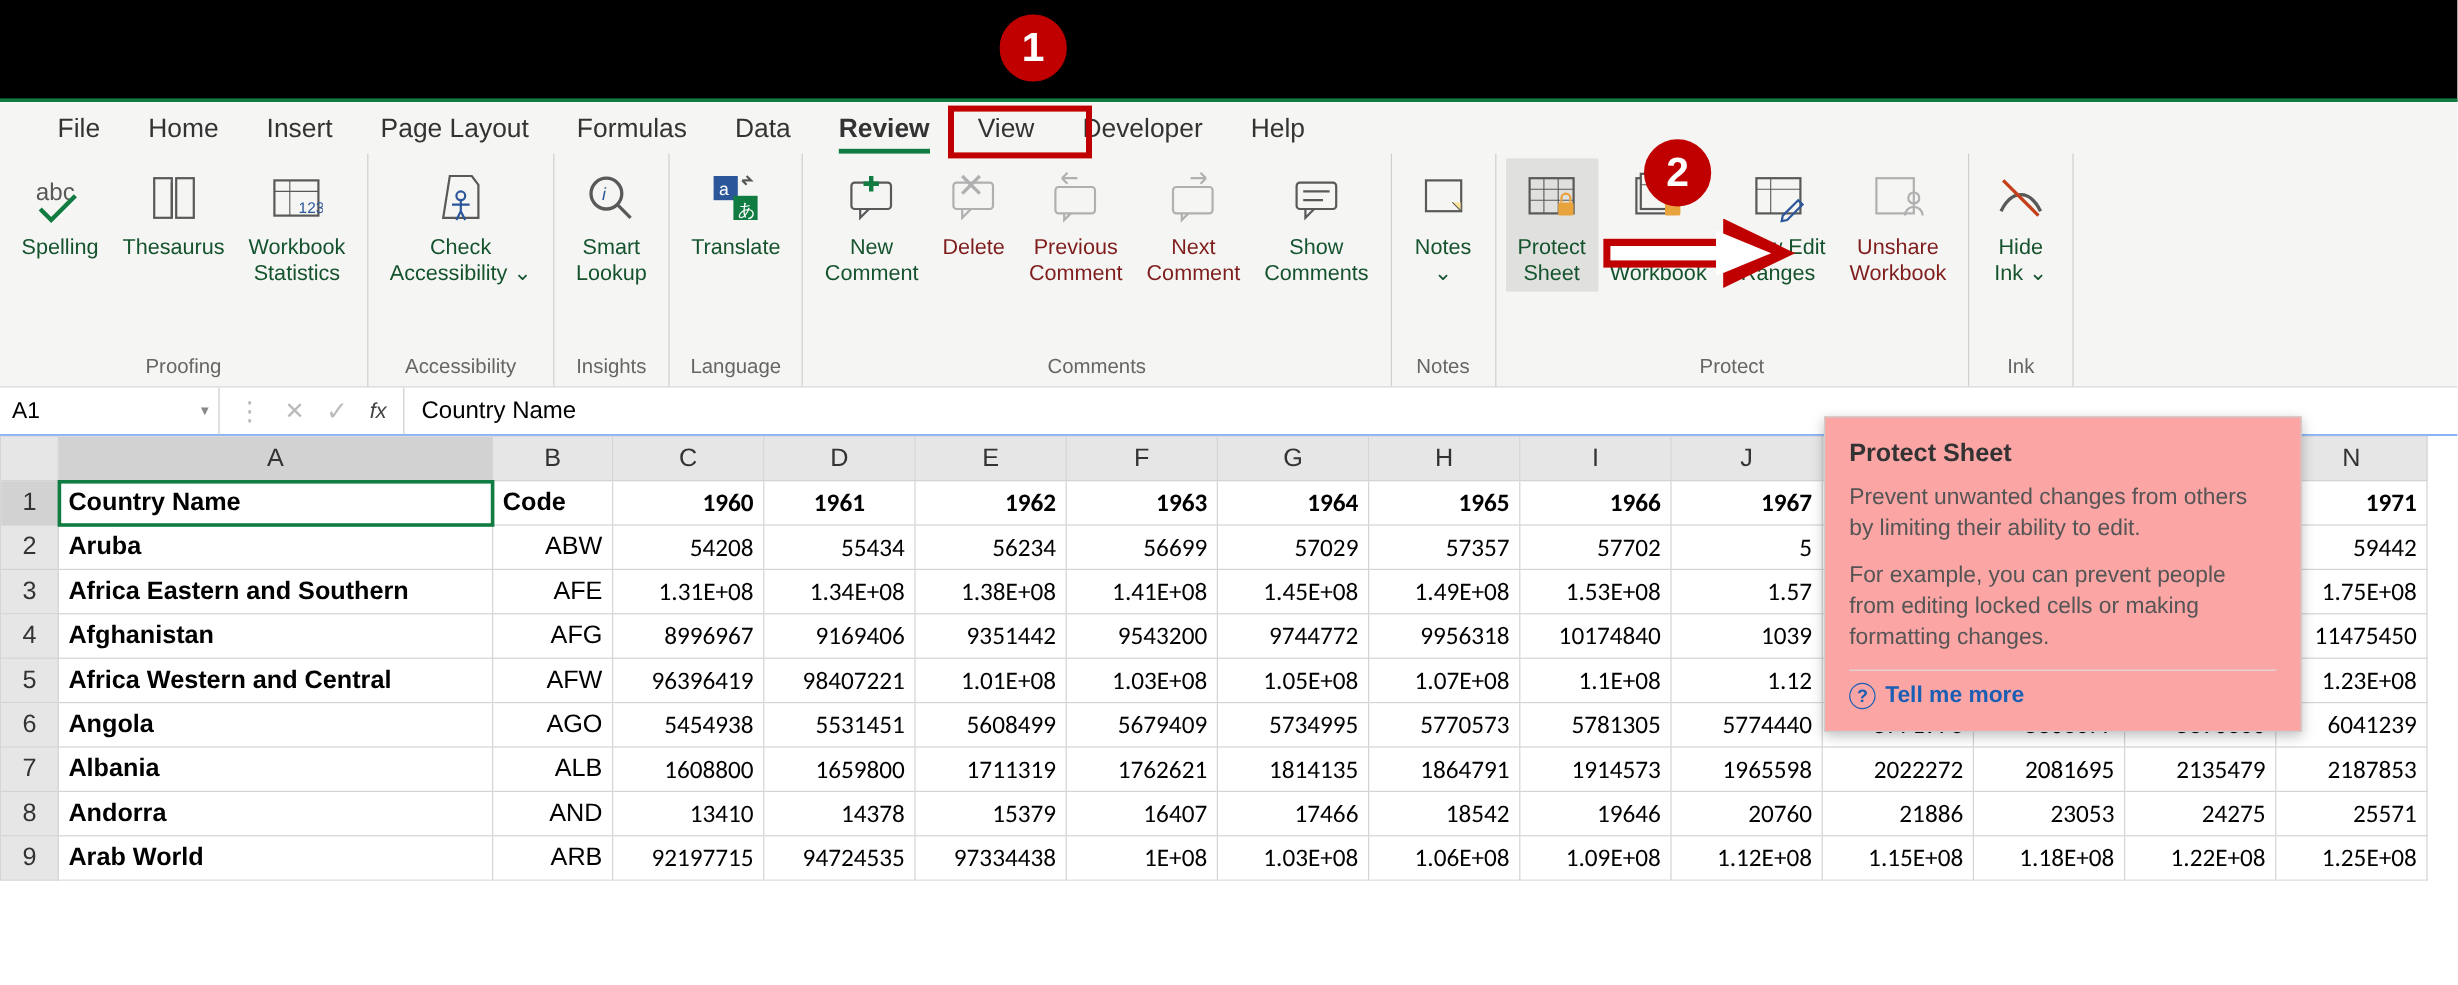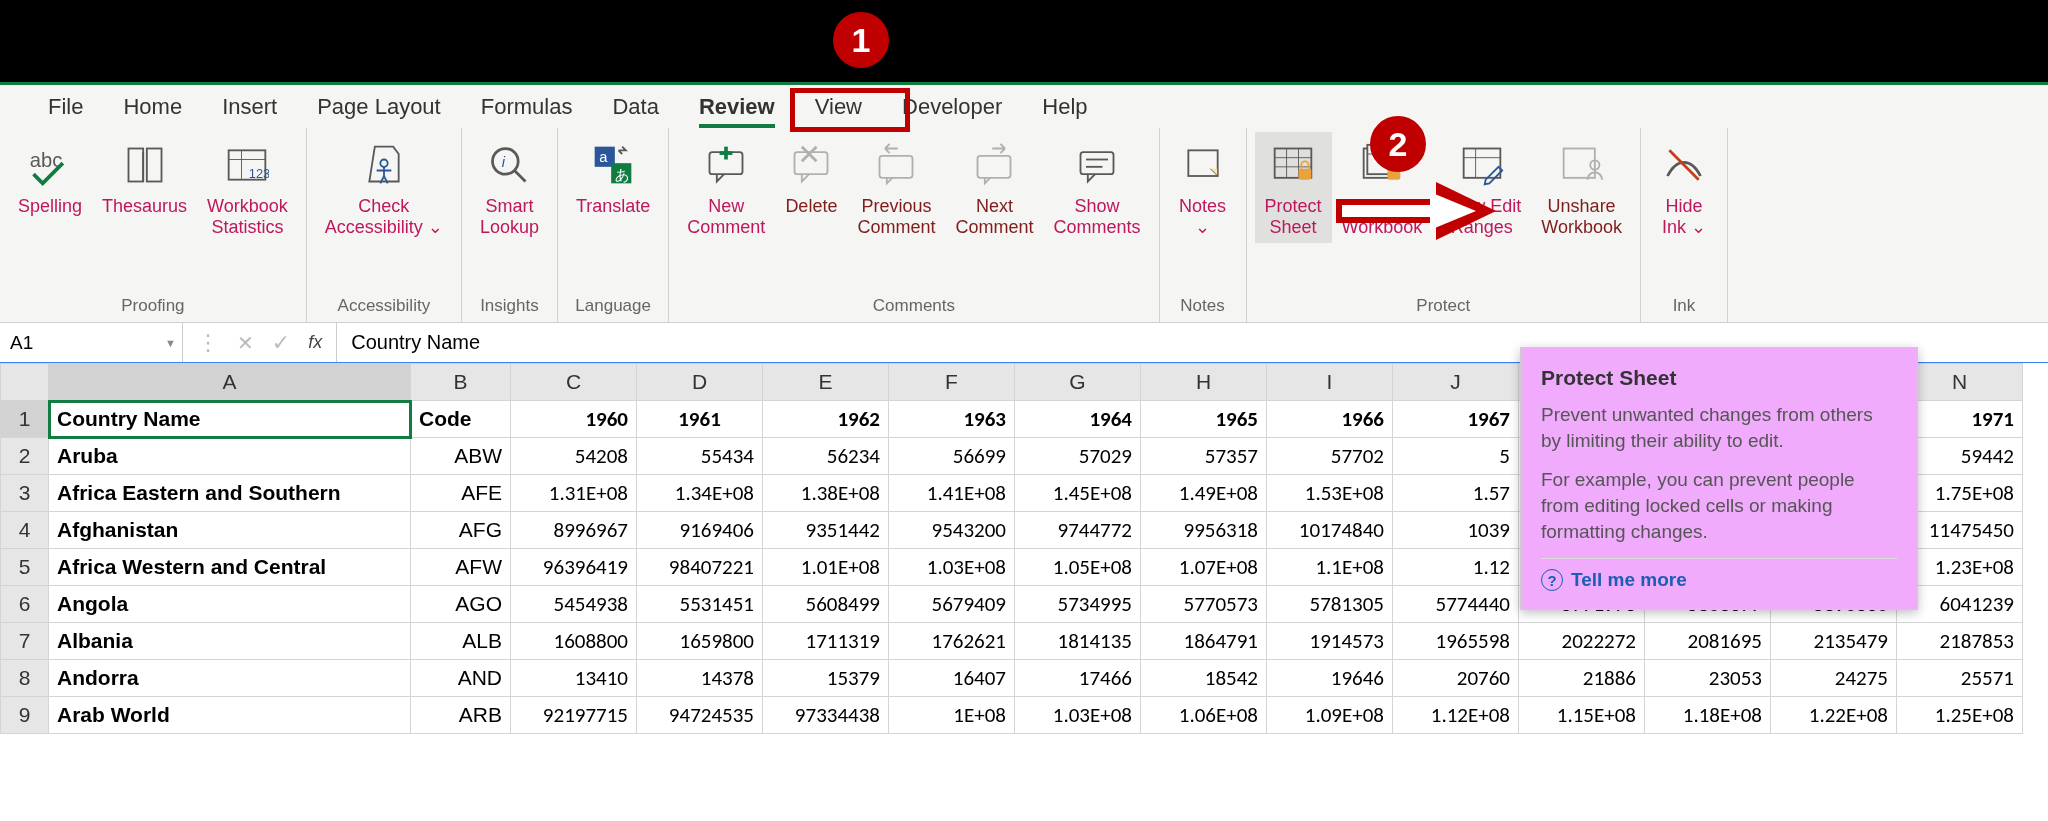--- a/index.html
+++ b/index.html
@@ -15,21 +15,21 @@
 .tab-item.active { font-weight: 600; }
 .tab-underline { position: absolute; bottom: 0; left: 20px; right: 20px; height: 4px; background: #107c41; }
 
 
 .ribbon { background: #f5f5f3; height: 195px; display: flex; border-bottom: 1px solid #d0d0d0; }
 .ribbon-group { display: flex; flex-direction: column; align-items: center; border-right: 1px solid #d0d0d0; padding: 4px 8px 0 8px; }
 .group-items { display: flex; flex: 1; align-items: flex-start; }
 .group-label { font-size: 17px; color: #666; padding: 6px 0 6px 0; text-align: center; width: 100%; }
 .ribbon-btn { display: flex; flex-direction: column; align-items: center; justify-content: flex-start; padding: 6px 10px; cursor: pointer; min-width: 70px; }
 .ribbon-btn .icon-box { height: 54px; display: flex; align-items: center; justify-content: center; width: 100%; }
-.ribbon-btn .label { font-size: 18px; color: #be185d; text-align: center; line-height: 1.15; margin-top: 4px; }
+.ribbon-btn .label { font-size: 18px; color: #14532d; text-align: center; line-height: 1.15; margin-top: 4px; }
 .ribbon-btn.disabled .label { color: #7f1d1d; }
 .ribbon-btn.highlighted { background: #e0e0de; }
 
 
 .formula-bar { background: #fff; height: 40px; display: flex; align-items: center; border-bottom: 1px solid #3b82f6; }
 .name-box { width: 183px; border-right: 1px solid #ccc; display: flex; align-items: center; padding-left: 10px; height: 100%; }
 .name-box-inner { display:flex; align-items:center; width:100%; justify-content:space-between; padding-right:6px; }
 .name-box-value { font-size: 19px; }
 .nb-dd { color:#888; font-size:11px; }
 .fb-icons { display:flex; align-items:center; gap:18px; padding:0 14px; color:#bbb; border-right:1px solid #ccc; height:100%; }
@@ -53,21 +53,21 @@
 .selected-cell { outline: 3px solid #107c41; outline-offset: -2px; }
 .selected-col-h { background: #d2d2d2 !important; }
 .selected-row-h { background: #d2d2d2 !important; }
 
 
 .callout-badge { position: absolute; width: 56px; height: 56px; border-radius: 50%; background: #c00000; color: #fff; font-size: 34px; font-weight: 700; display: flex; align-items: center; justify-content: center; z-index: 50; border:3px solid #c00000; }
 .callout-box { position: absolute; border: 5px solid #c00000; z-index: 40; }
 .arrow-right { position: absolute; z-index: 45; }
 
 
-.tooltip { position: absolute; background: #f0abfc; border: 1px solid #ccc; box-shadow: 0 3px 10px rgba(0,0,0,0.25); padding: 18px 20px; width: 398px; z-index: 60; }
+.tooltip { position: absolute; background: #fca5a5; border: 1px solid #ccc; box-shadow: 0 3px 10px rgba(0,0,0,0.25); padding: 18px 20px; width: 398px; z-index: 60; }
 .tooltip-title { font-size: 21px; font-weight: 600; color: #333; margin-bottom: 12px; }
 .tooltip-text { font-size: 19px; color: #555; line-height: 1.35; margin-bottom: 14px; }
 .tooltip-divider { border-top: 1px solid #ddd; margin: 10px 0; }
 .tooltip-link { font-size: 19px; color: #1a5fb4; font-weight: 600; display: flex; align-items: center; gap: 8px; }
 .tooltip-link .q { width:22px; height:22px; border:1.5px solid #1a5fb4; border-radius:50%; display:inline-flex; align-items:center; justify-content:center; font-size:15px; }
 
 svg.icon-sm { width: 44px; height: 44px; }
 </style>
 </head>
 <body>

